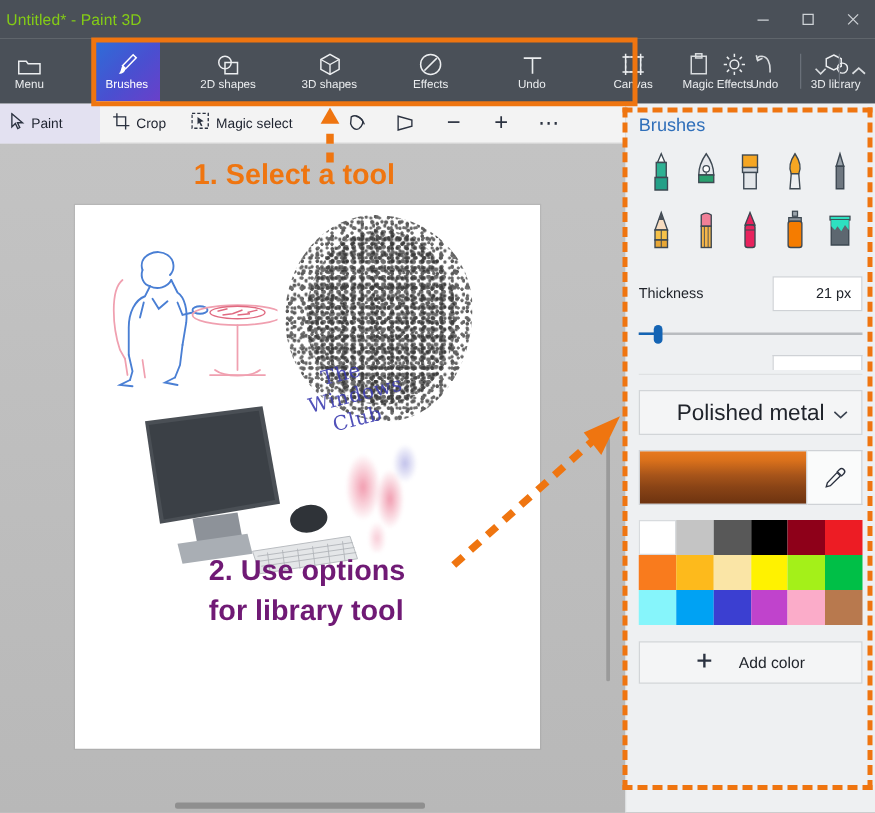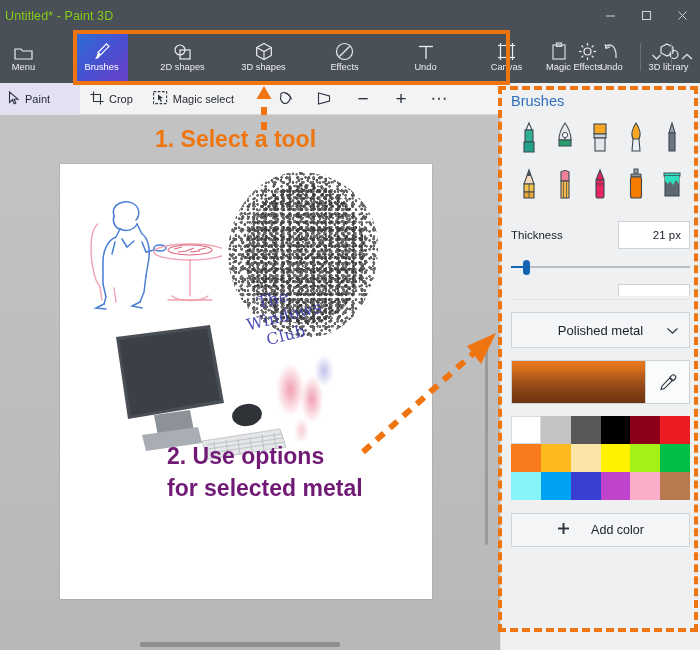--- a/index.html
+++ b/index.html
@@ -185,21 +185,21 @@
     position: absolute; left: 12px; top: 2px; width: 7px; height: 15px;
     background: #1464b4; border-radius: 4px;
   }
   .op-row { display: flex; justify-content: flex-end; margin-bottom: 3px; }
   .op-box { width: 72px; height: 12px; background: #fff; border: 1px solid #cfd2d6; border-bottom: none; }
   .divider { height: 1px; background: #dfe1e3; margin: 0 0 12px; }
 
   .mat-select {
     height: 36px; background: #f4f5f6; border: 1px solid #d2d5d8;
     display: flex; align-items: center; justify-content: center; position: relative;
-    font-size: 13px; color: #20242b; margin-bottom: 12px;
+    font-size: 18px; color: #20242b; margin-bottom: 12px;
   }
   .mat-chev { position: absolute; right: 10px; top: 50%; transform: translateY(-50%); color: #3b4350; }
 
   .color-row { display: flex; gap: 0; margin-bottom: 12px; }
   .color-cur {
     flex: 1; height: 44px; border: 1px solid #cfd2d6;
     background: linear-gradient(180deg,#e8791f 0%, #d9701b 18%, #a8551a 45%, #8a4416 68%, #6d3310 100%);
   }
   .eyedrop {
     width: 44px; height: 44px; background: #fafbfb; border: 1px solid #cfd2d6; border-left: none;
@@ -670,17 +670,17 @@
     </svg>
 
     <svg class="ann-arrow2" width="145" height="130" viewBox="0 0 145 130">
       <path d="M8 122 L120 22" stroke="#ef7510" stroke-width="6" stroke-dasharray="10 8"></path>
       <path d="M141 3 L126 34 L112 16 Z" fill="#ef7510"></path>
     </svg>
 
     <div class="ann-text1">1. Select a tool</div>
     <div class="ann-text2">
       <div>2. Use options</div>
-      <div>for selected metal</div>
+      <div>for library tool</div>
     </div>
   </div>
 
 </div>
 
 </body></html>

